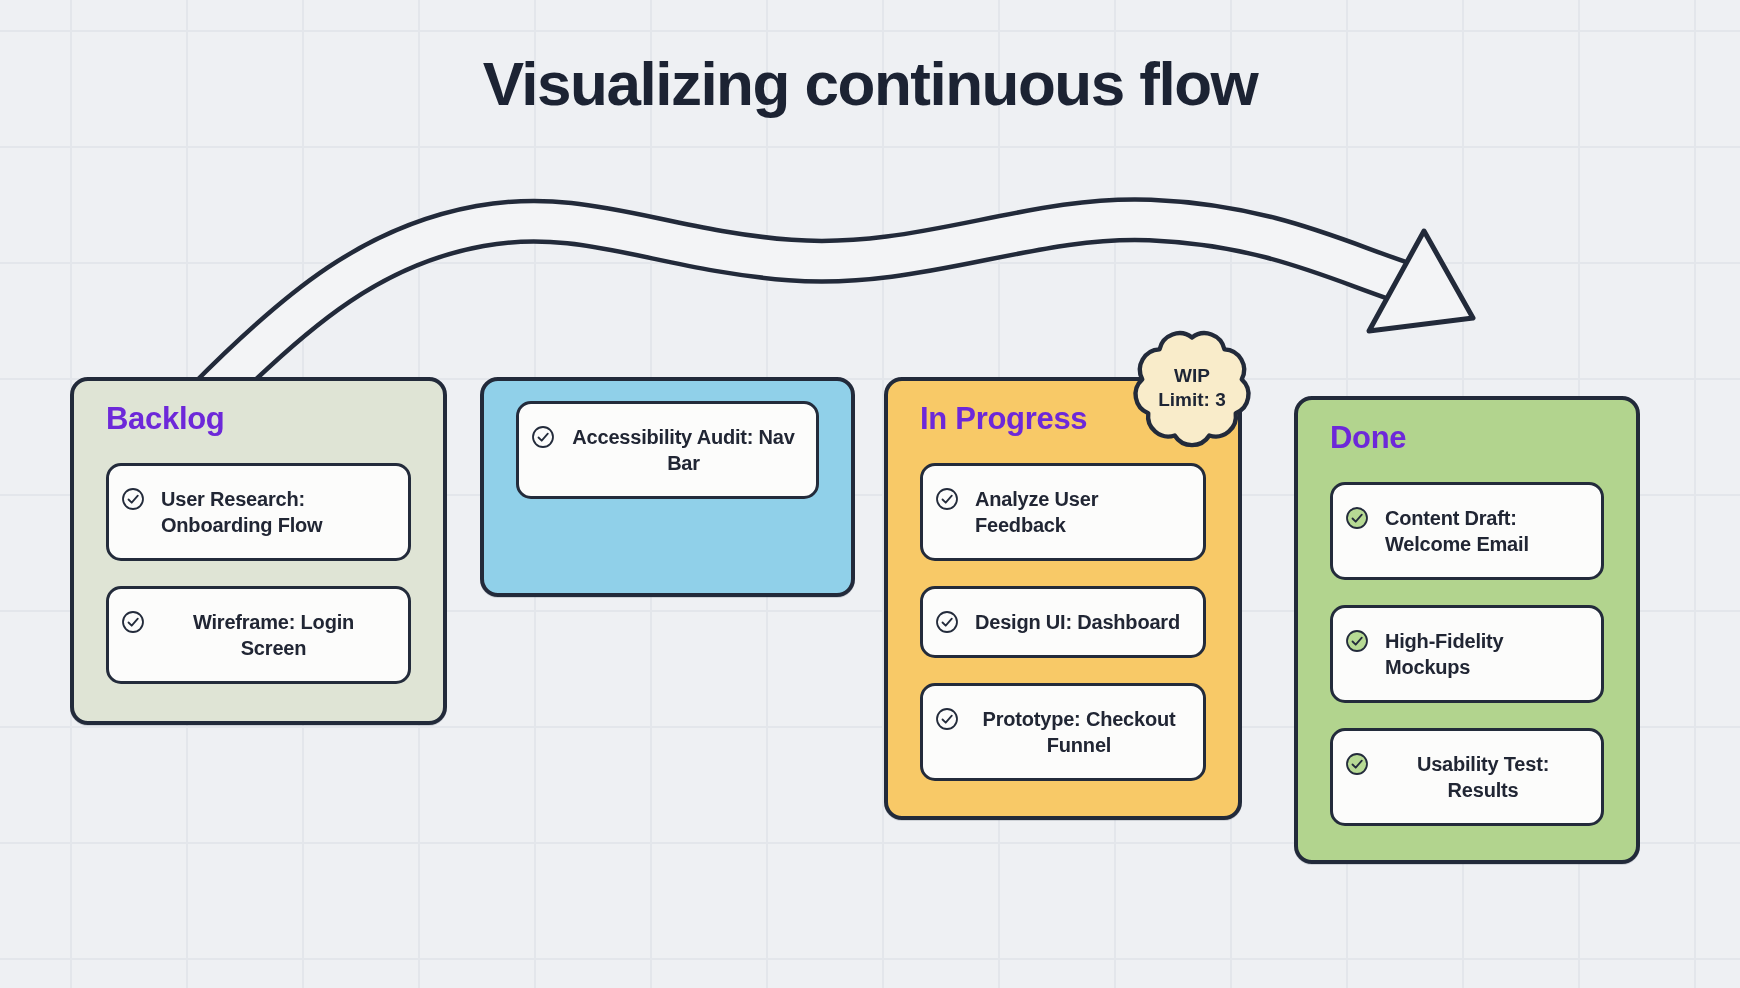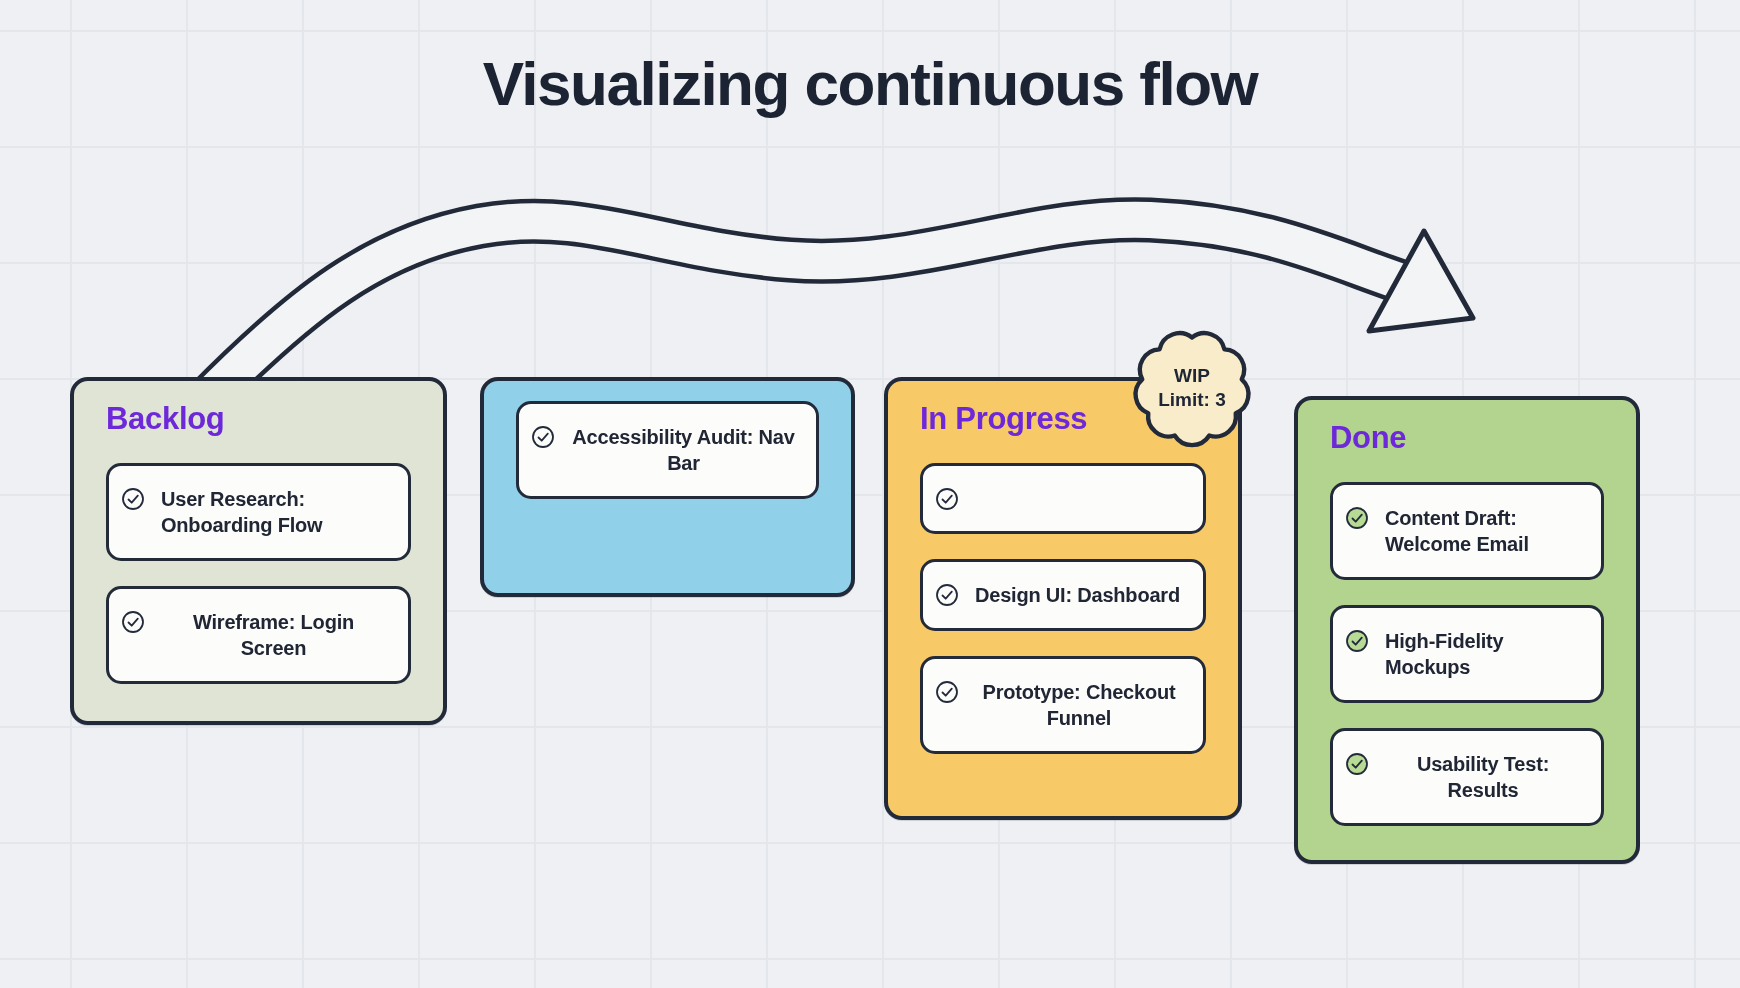--- a/index.html
+++ b/index.html
@@ -105,20 +105,21 @@
     </div>
   </div>
 
   <div class="column" style="left:884px; top:377px; width:358px; height:443px; background:#f8c967;">
     <div class="col-title">In Progress</div>
     <div class="card">
       <svg class="check" width="24" height="24" viewBox="0 0 24 24">
         <circle cx="12" cy="12" r="10" fill="none" stroke="#232b3b" stroke-width="1.8"></circle>
         <path d="M7.5 12.5 l3.2 3.2 L16.8 8.6" fill="none" stroke="#232b3b" stroke-width="1.8" stroke-linecap="round" stroke-linejoin="round"></path>
       </svg>
+      <div class="card-text">Analyze User Feedback</div>
     </div>
     <div class="card">
       <svg class="check" width="24" height="24" viewBox="0 0 24 24">
         <circle cx="12" cy="12" r="10" fill="none" stroke="#232b3b" stroke-width="1.8"></circle>
         <path d="M7.5 12.5 l3.2 3.2 L16.8 8.6" fill="none" stroke="#232b3b" stroke-width="1.8" stroke-linecap="round" stroke-linejoin="round"></path>
       </svg>
       <div class="card-text">Design UI: Dashboard</div>
     </div>
     <div class="card">
       <svg class="check" width="24" height="24" viewBox="0 0 24 24">

